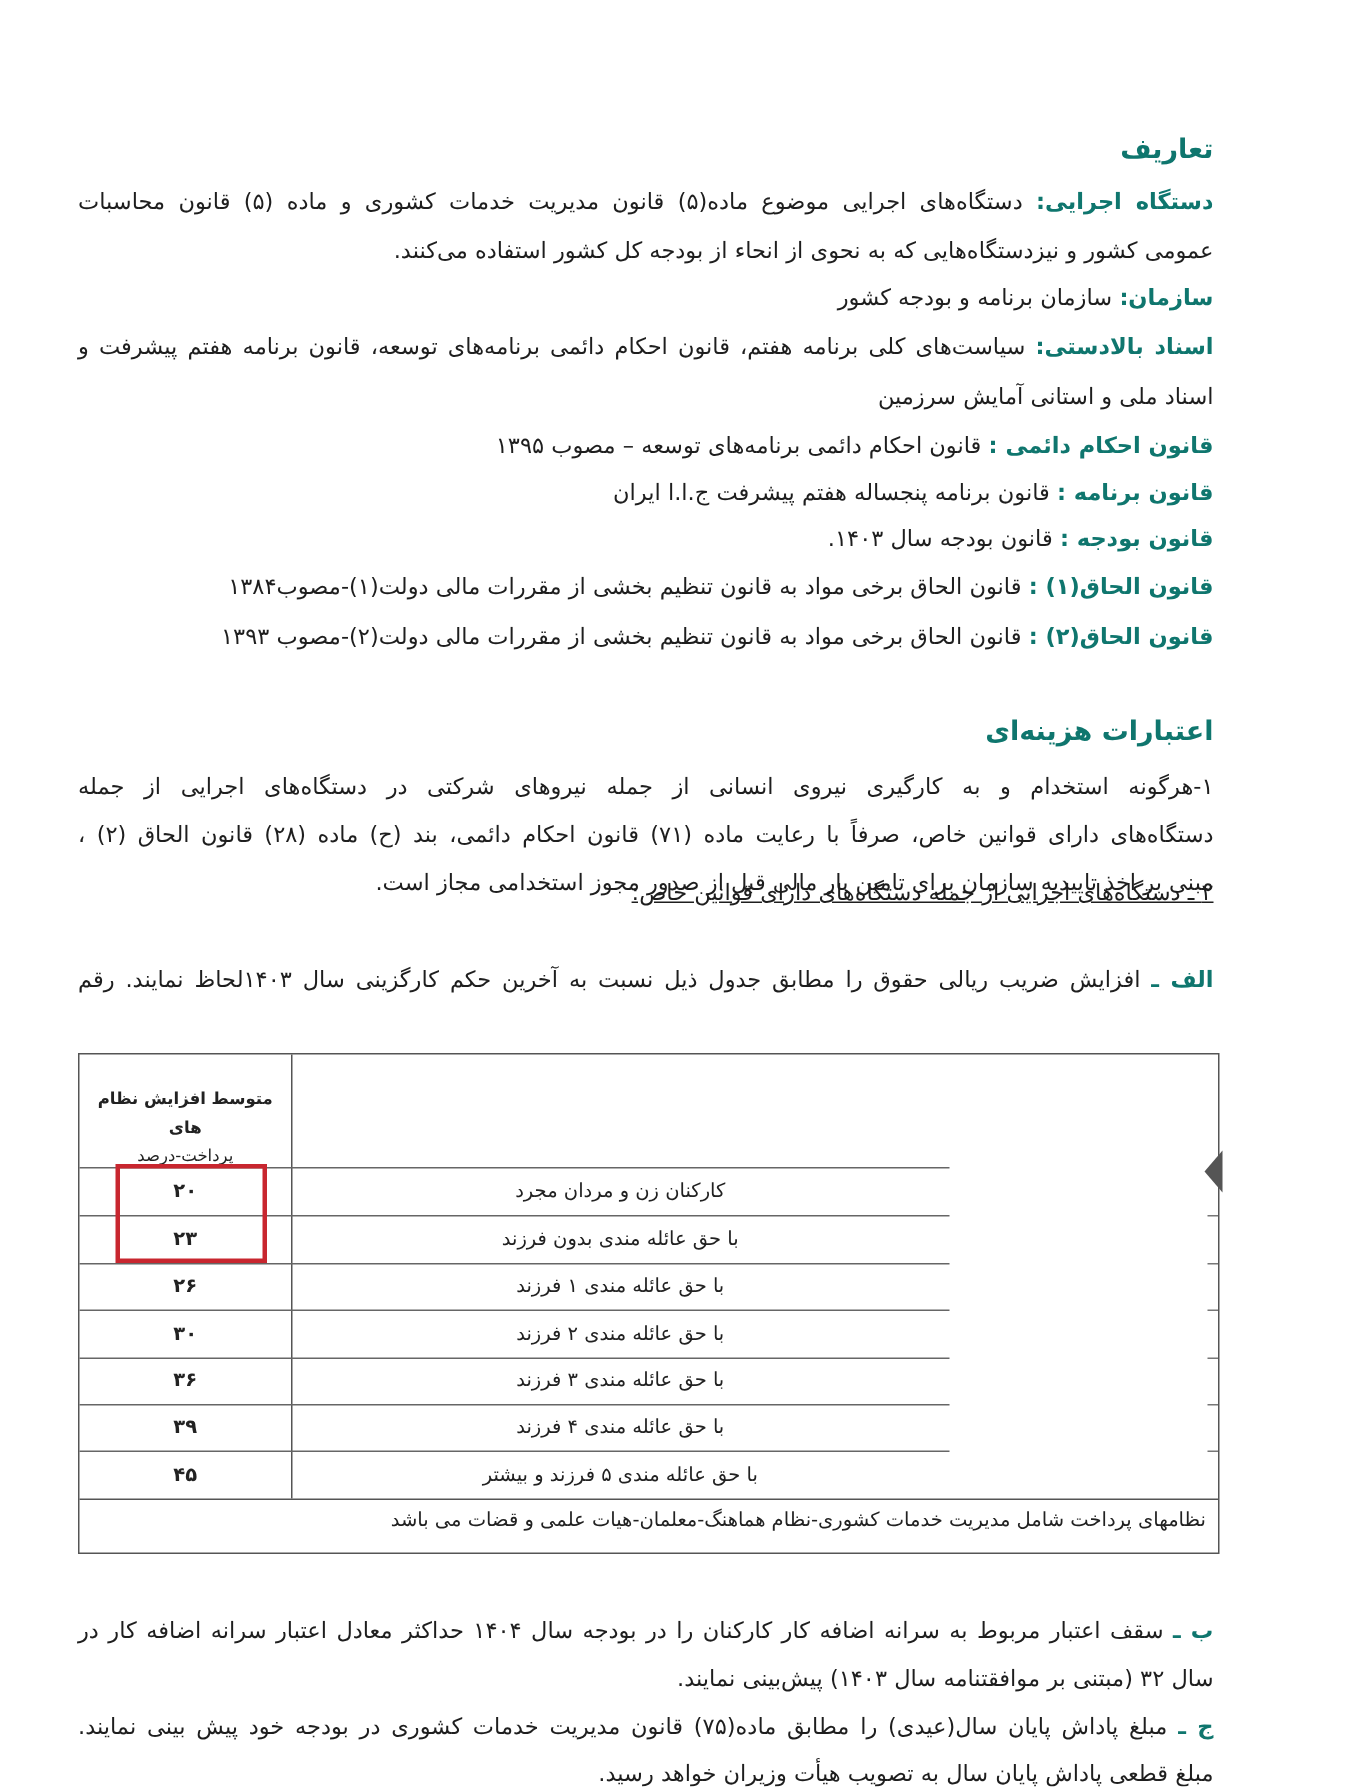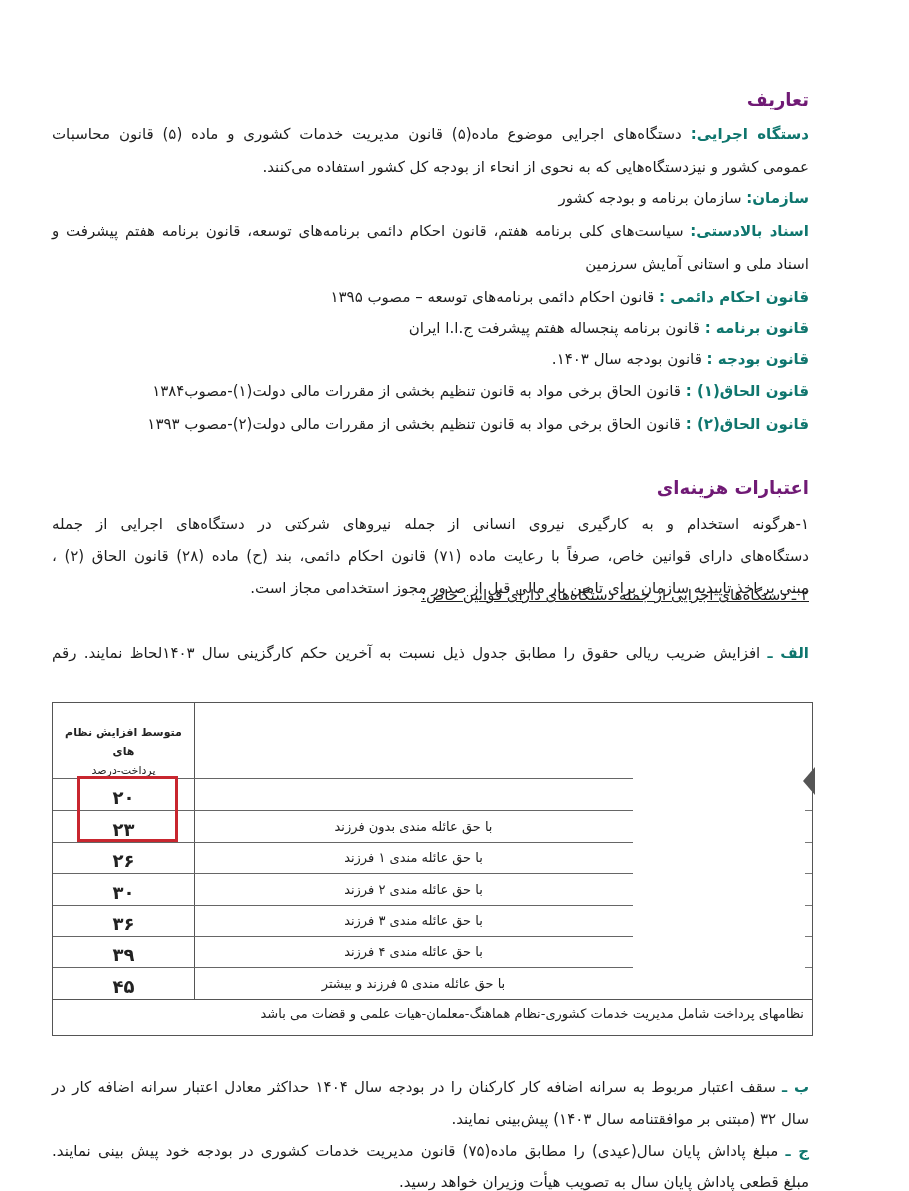--- a/index.html
+++ b/index.html
@@ -4,31 +4,31 @@
 <style>
   html, body { margin:0; padding:0; }
   body {
     width:909px; height:1191px; background:#ffffff; position:relative; overflow:hidden;
     font-family:"DejaVu Sans", sans-serif; color:#222;
   }
   .page { position:absolute; left:0; top:0; width:909px; height:1191px; }
   .rtl { direction:rtl; text-align:right; unicode-bidi:plaintext; }
   .line { position:absolute; right:100px; font-size:15px; line-height:20px; white-space:nowrap; color:#1e1e1e; }
   .just { left:52px; text-align:justify; text-align-last:justify; }
-  .h { font-size:18px; font-weight:bold; color:#701a75; }
+  .h { font-size:18px; font-weight:bold; color:#0f766e; }
   b.term { font-weight:bold; color:#0f766e; }
 
   
   .tbl { position:absolute; left:52px; top:702px; width:761px; height:334px; border:1.5px solid #555; box-sizing:border-box; }
   .col-div { position:absolute; left:141px; top:0; width:1px; height:296px; background:#555; }
   .hline { position:absolute; height:1px; background:#666; }
   .tick { position:absolute; right:0; width:7px; height:1px; background:#777; }
   .hdr-val { position:absolute; left:0; width:141px; top:20px; text-align:center; font-size:11px; font-weight:bold; line-height:19px; direction:rtl; }
   .hdr-cat { position:absolute; left:142px; width:437px; top:30px; text-align:center; font-size:13px; font-weight:bold; direction:rtl; }
-  .val { position:absolute; left:0; width:141px; text-align:center; font-size:18px; font-weight:bold; color:#222; }
+  .val { position:absolute; left:0; width:141px; text-align:center; font-size:13px; font-weight:bold; color:#222; }
   .cat { position:absolute; left:142px; width:437px; text-align:center; font-size:13px; direction:rtl; }
   .foot { position:absolute; right:8px; top:303px; font-size:13px; direction:rtl; }
   .redbox { position:absolute; left:77px; top:776px; width:101px; height:66px; border:3px solid #c8262f; box-sizing:border-box; }
   .marker { position:absolute; left:803px; top:767px; width:0; height:0;
     border-top:14px solid transparent; border-bottom:14px solid transparent; border-right:12px solid #555; }
 </style>
 </head>
 <body>
 
 <div class="page">
@@ -101,20 +101,21 @@
     <div class="hline" style="left:0; width:100%; top:296px; background:#555;"></div>
 
     <div class="tick" style="top:107px;"></div>
     <div class="tick" style="top:139px;"></div>
     <div class="tick" style="top:170px;"></div>
     <div class="tick" style="top:202px;"></div>
     <div class="tick" style="top:233px;"></div>
     <div class="tick" style="top:264px;"></div>
 
     <div class="val" style="top:84px;">۲۰</div>
+    <div class="cat" style="top:84px;">کارکنان زن و مردان مجرد</div>
     <div class="val" style="top:116px;">۲۳</div>
     <div class="cat" style="top:116px;">با حق عائله مندی بدون فرزند</div>
     <div class="val" style="top:147px;">۲۶</div>
     <div class="cat" style="top:147px;">با حق عائله مندی ۱ فرزند</div>
     <div class="val" style="top:179px;">۳۰</div>
     <div class="cat" style="top:179px;">با حق عائله مندی ۲ فرزند</div>
     <div class="val" style="top:210px;">۳۶</div>
     <div class="cat" style="top:210px;">با حق عائله مندی ۳ فرزند</div>
     <div class="val" style="top:241px;">۳۹</div>
     <div class="cat" style="top:241px;">با حق عائله مندی ۴ فرزند</div>

